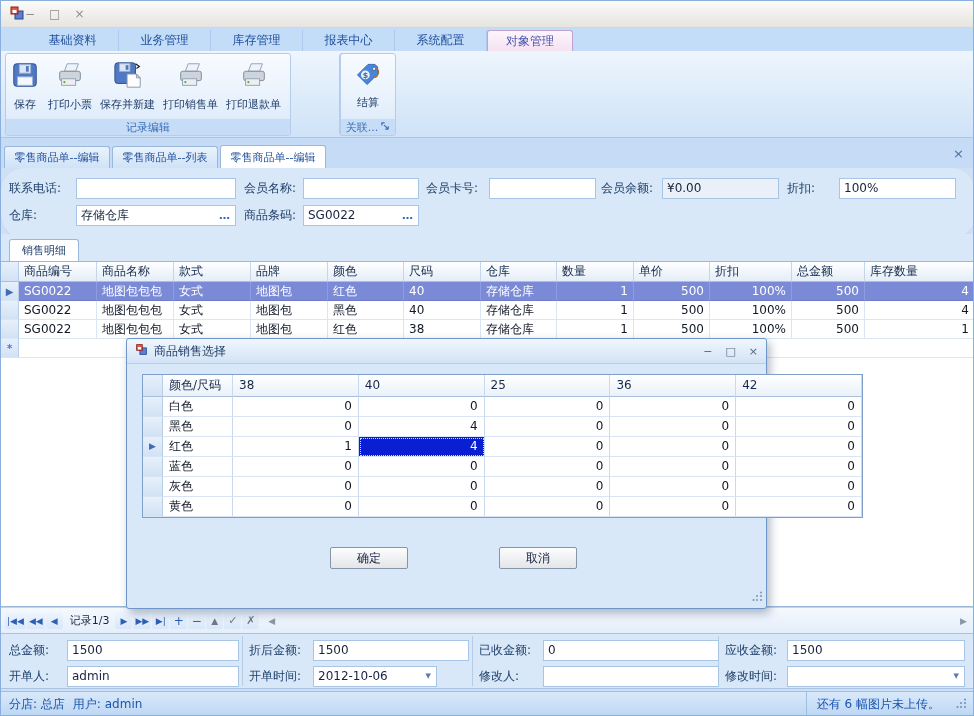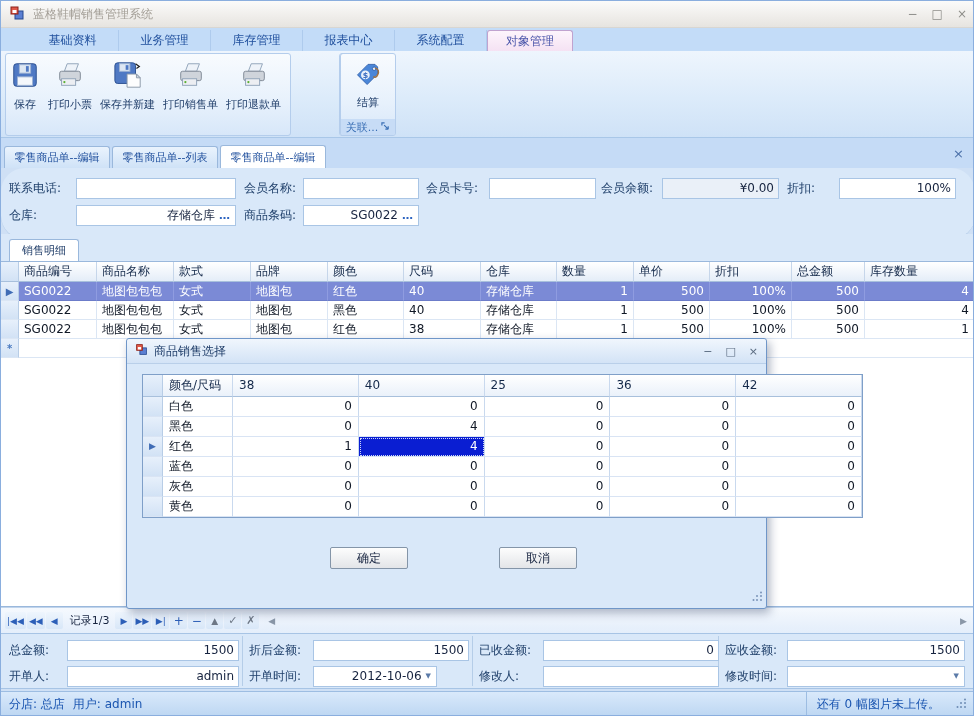--- a/index.html
+++ b/index.html
@@ -42,21 +42,21 @@
     font-size:11px; color:#1e4e9c; background:linear-gradient(#eaf3fd,#cfe2f7); border:1px solid #9ab8dc;
     border-bottom:none; border-radius:3px 3px 0 0; margin-right:2px; }
   .dtab.active { background:#fff; color:#1e4e9c; height:23px; }
   .dtabclose { margin-left:auto; align-self:center; color:#4a6fa8; font-size:13px; padding:0 8px; cursor:default; }
 
   
   .formpanel { position:absolute; top:167px; left:0; width:974px; height:72px; background:#d9e8f9;
     border-bottom:1px solid #b3cbe8;border-radius:24px; }
   .flabel { position:absolute; height:21px; line-height:21px; color:#20406b; font-size:12px; }
   .ffield { position:absolute; height:21px; line-height:19px; background:#fff; border:1px solid #a9c5e5;
-    padding:0 4px; color:#16233f; font-size:12px; display:flex; align-items:center;text-align:right; }
+    padding:0 4px; color:#16233f; font-size:12px; display:flex; align-items:center; }
   .ffield.ro { background:#eaf0f8; }
   .ffield .val { flex:1; overflow:hidden; white-space:nowrap; }
   .dots { color:#2d64c0; font-weight:bold; letter-spacing:1px; font-size:11px; padding-left:4px; cursor:default; }
 
   
   .detailstrip { position:absolute; top:233px; left:0; width:974px; height:27px; background:#d9e8f9; }
   .dettab { position:absolute; left:8px; bottom:0; height:22px; padding:0 12px; background:#fff;
     border:1px solid #9ab8dc; border-bottom:none; border-radius:3px 3px 0 0; display:flex; align-items:center;
     font-size:11px; color:#1c3a66; }
 
@@ -127,21 +127,20 @@
 <div class="app">
 
   <div class="titlebar">
     <span>
       <svg width="16" height="16" viewBox="0 0 16 16">
         <rect x="6" y="6" width="8" height="8" fill="#5b7fd2" stroke="#26488f"></rect>
         <rect x="2" y="2" width="7" height="7" fill="#e05848" stroke="#8c2018"></rect>
         <rect x="3.5" y="5" width="4" height="3" fill="#fff"></rect>
       </svg>
     </span>
-    <span class="title">蓝格鞋帽销售管理系统</span>
     <span class="winctl">
       <span>−</span>
       <span>□</span>
       <span>×</span>
     </span>
   </div>
 
   <div class="ribbontabs">
     <div class="rtab">基础资料</div>
     <div class="rtab">业务管理</div>
@@ -206,20 +205,21 @@
             <svg width="30" height="30" viewBox="0 0 32 32">
               <path d="M10 12 L13 4 h12 l-3 8 z" fill="#eef3f9" stroke="#8fa2b8"></path>
               <rect x="5" y="12" width="22" height="10" rx="2" fill="#cfd4db" stroke="#7e8894"></rect>
               <rect x="7" y="20" width="15" height="7" fill="#eceef2" stroke="#8fa2b8"></rect>
               <circle cx="10" cy="23.5" r="1.2" fill="#58b030"></circle>
             </svg>
           </span>
           <span class="lbl">打印退款单</span>
         </div>
       </div>
+      <div class="grouplabel">记录编辑</div>
     </div>
 
     <div class="rgroup" style="left:294px; width:42px;margin-left:44px;">
       <div class="btnrow" style="justify-content:center;">
         <div class="rbtn">
           <span>
             <svg width="28" height="28" viewBox="0 0 32 32">
               <rect x="4" y="4" width="24" height="24" rx="6" fill="#d5382a" stroke="#9c2318"></rect>
               <path d="M11 11 L21 21 M21 11 L11 21" stroke="#fff" stroke-width="4" stroke-linecap="round"></path>
             </svg>
@@ -538,21 +538,21 @@
       <span class="val"></span>
       <span class="dots" style="font-size:7px; color:#5a7aa8;">▼</span>
     </div>
   </div>
 
   <div class="statusbar">
     <span>分店: 总店</span>
     <span style="width:8px;"></span>
     <span>用户: admin</span>
     <span class="spacer"></span>
-    <span class="statusright">还有 0 幅图片未上传。</span>
+    <span class="statusright">还有 6 幅图片未上传。</span>
     <span style="margin-left:6px;">
       <svg width="11" height="11" viewBox="0 0 11 11">
         <circle cx="9" cy="9" r="1" fill="#6e8cb4"></circle>
           <circle cx="9" cy="5" r="1" fill="#6e8cb4"></circle>
         <circle cx="5" cy="9" r="1" fill="#6e8cb4"></circle>
           <circle cx="9" cy="1.5" r="1" fill="#6e8cb4"></circle>
         <circle cx="5" cy="5" r="1" fill="#6e8cb4"></circle>
           <circle cx="1.5" cy="9" r="1" fill="#6e8cb4"></circle>
       </svg>
     </span>

